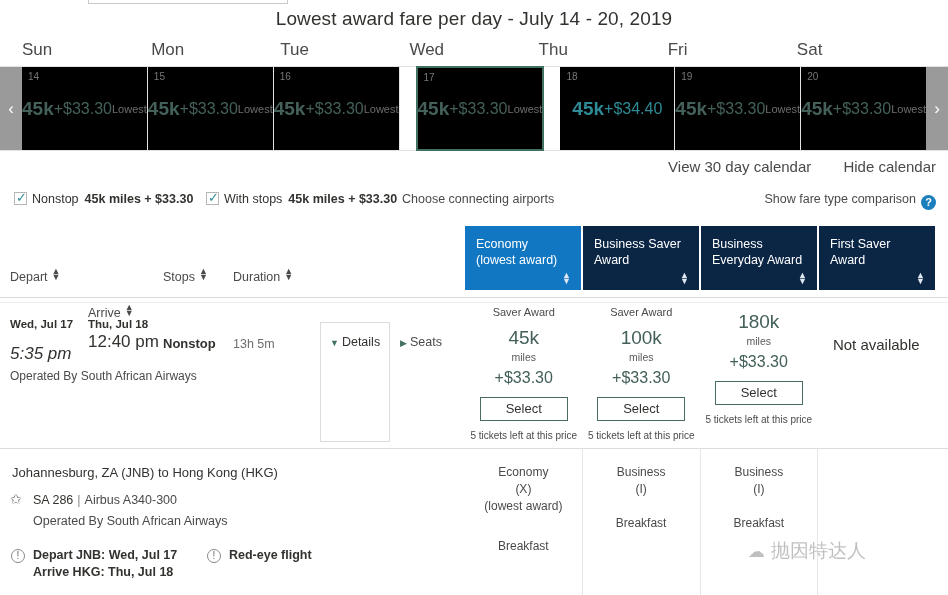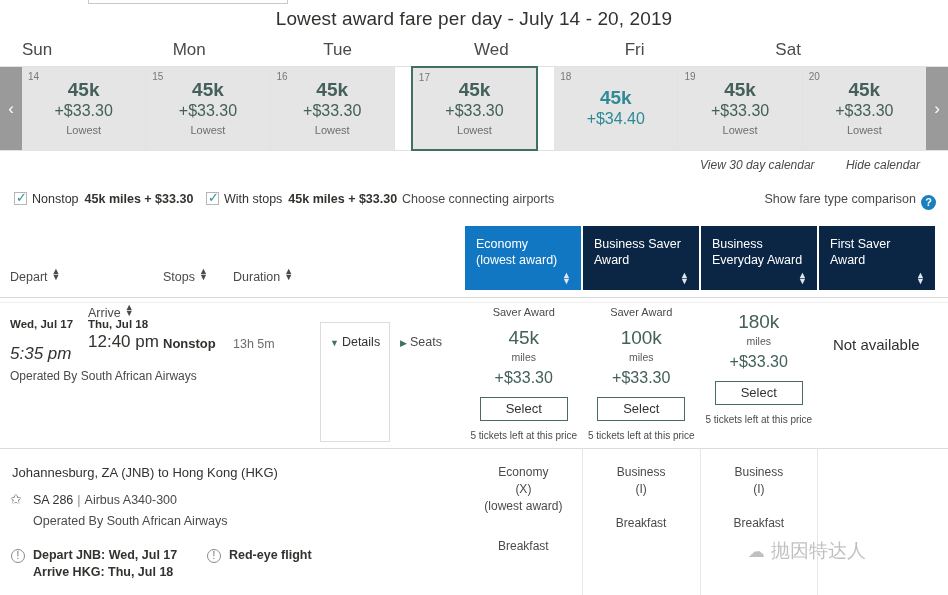--- a/index.html
+++ b/index.html
@@ -38,40 +38,40 @@
     background:#fff;
   }
   .cal-arrow {
     flex:0 0 22px; background:#9a9a9a; color:#fff;
     display:flex; align-items:center; justify-content:center;
     font-size:17px; cursor:pointer; user-select:none;
   }
   .cal-cells { flex:1 1 auto; display:flex; }
   .cal-cell {
     flex:1 1 0; position:relative; border-right:1px solid #e2e2e2;
-    display:flex; flex-direction:column; align-items:center; justify-content:center;
-    background:#e5e5e5;
+    display:flex; flex-direction:row; align-items:center; justify-content:center;
+    background:#000000;
   }
   .cal-cell:last-child { border-right:none; }
   .cal-cell .daynum {
     position:absolute; left:6px; top:4px; font-size:10px; color:#777;
   }
   .cal-cell .miles { font-size:19px; font-weight:bold; color:#44605a; line-height:22px; }
   .cal-cell .tax   { font-size:16px; color:#44605a; line-height:20px; }
   .cal-cell .lowest{ font-size:11px; color:#6e6e6e; line-height:16px; margin-top:1px; }
   .cal-cell.selected {
     border:2px solid #3f7060; margin:-1px 16px; z-index:3;justify-content:center;
   }
   .cal-cell.alt .miles { color:#2e8a96; }
   .cal-cell.alt .tax   { color:#2e8a96; }
 
   
   .cal-links {
-    position:absolute; right:28px; top:158px;
-    font-size:12px; color:#4a4a4a;font-style:italic;
+    position:absolute; right:12px; top:158px;
+    font-size:15px; color:#4a4a4a;
   }
   .cal-links a { color:#4a4a4a; text-decoration:none; margin-left:28px; cursor:pointer; }
 
   
   .filter-row {
     position:absolute; left:0; top:188px; width:948px; height:26px;
   }
   .chk {
     display:inline-block; width:13px; height:13px; border:1px solid #b6b6b6;
     background:#fff; vertical-align:-2px; position:relative; margin-right:5px;
@@ -215,20 +215,21 @@
   <div class="top-stub"></div>
 
   <div class="cal-title">Lowest award fare per day - July 14 - 20, 2019</div>
 
   <div class="cal-dow">
     <div class="edge"></div>
     <div class="dow">Sun</div>
     <div class="dow">Mon</div>
     <div class="dow">Tue</div>
     <div class="dow">Wed</div>
+    <div class="dow">Thu</div>
     <div class="dow">Fri</div>
     <div class="dow">Sat</div>
     <div class="edge"></div>
   </div>
 
   <div class="cal-strip">
     <div class="cal-arrow">‹</div>
 
     <div class="cal-cells">
       <div class="cal-cell">

